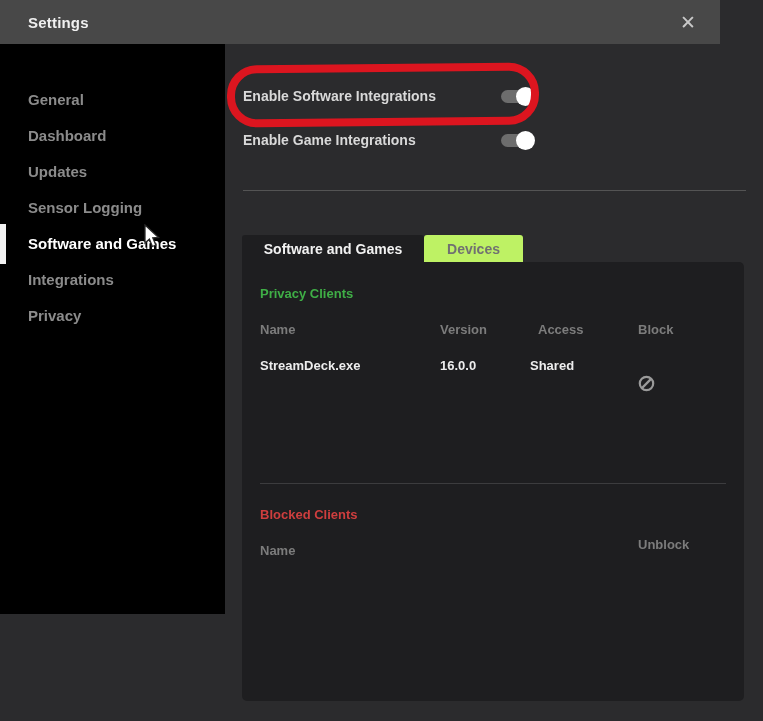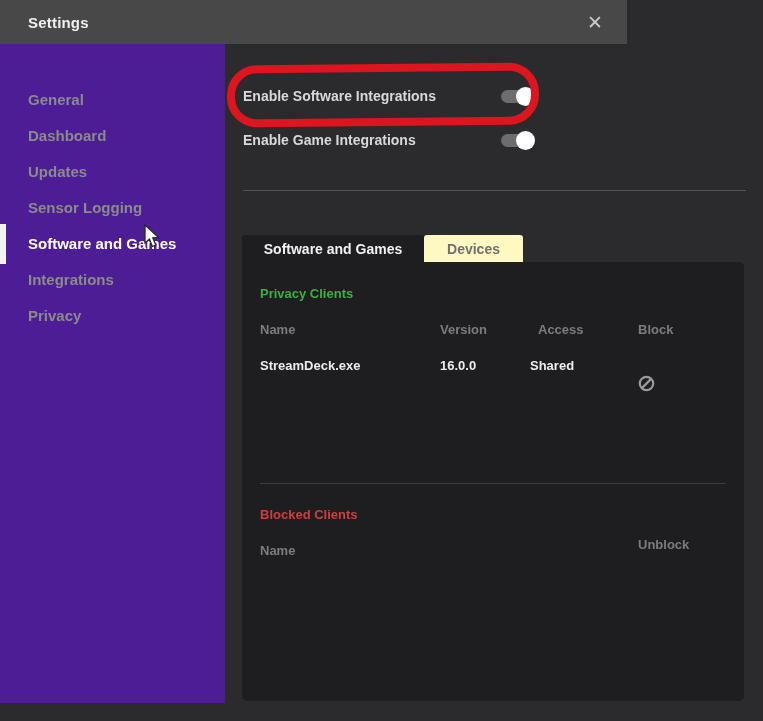--- a/index.html
+++ b/index.html
@@ -6,36 +6,36 @@
   html, body { width: 763px; height: 721px; overflow: hidden; }
   body {
     font-family: "Liberation Sans", sans-serif;
     background: #2b2b2d;
     position: relative;
     color: #e6e6e6;
   }
 
   
   .titlebar {
-    position: absolute; top: 0; left: 0; width: 627px; height: 44px;
+    position: absolute; top: 0; left: 0; width: 720px; height: 44px;
     background: #484848;
     display: flex; align-items: center; justify-content: space-between;
     padding: 0 24px 0 28px;
     gap: 44px;
   }
   .titlebar .title { font-size: 15px; font-weight: bold; color: #f0f0f0; letter-spacing: .2px; }
   .close-btn {
     color: #c9c9c9; font-size: 19px; font-weight: bold; line-height: 1;
     cursor: default; font-family: "DejaVu Sans", sans-serif;
   }
 
   
   .sidebar {
-    position: absolute; top: 44px; left: 0; width: 225px; height: 659px;
-    background: #4c1d95;
+    position: absolute; top: 44px; left: 0; width: 225px; height: 570px;
+    background: #000000;
     padding-top: 38px;
   }
   .side-item {
     position: relative;
     height: 36px; line-height: 36px;
     padding-left: 28px;
     font-size: 15px; font-weight: 600;
     color: #8b8b8b;
     cursor: default;
   }
@@ -80,21 +80,21 @@
     display: flex; align-items: center; justify-content: center;
     font-size: 14px; cursor: pointer;
     border-radius: 3px 3px 0 0;
   }
   .tab.active {
     left: 17px; width: 182px;
     background: #1e1e20; color: #f2f2f2; font-weight: bold;
   }
   .tab.inactive {
     left: 199px; width: 99px;
-    background: #fef9c3; color: #717171; font-weight: 600;
+    background: #bef264; color: #717171; font-weight: 600;
   }
 
   
   .panel {
     position: absolute; top: 218px; left: 17px; width: 502px; height: 439px;
     background: #1e1e20;
     border-radius: 0 5px 5px 5px;
   }
   .section-title { position: absolute; left: 18px; font-size: 13px; font-weight: 600; }
   .section-title.green { top: 24px; color: #3fae46; }

